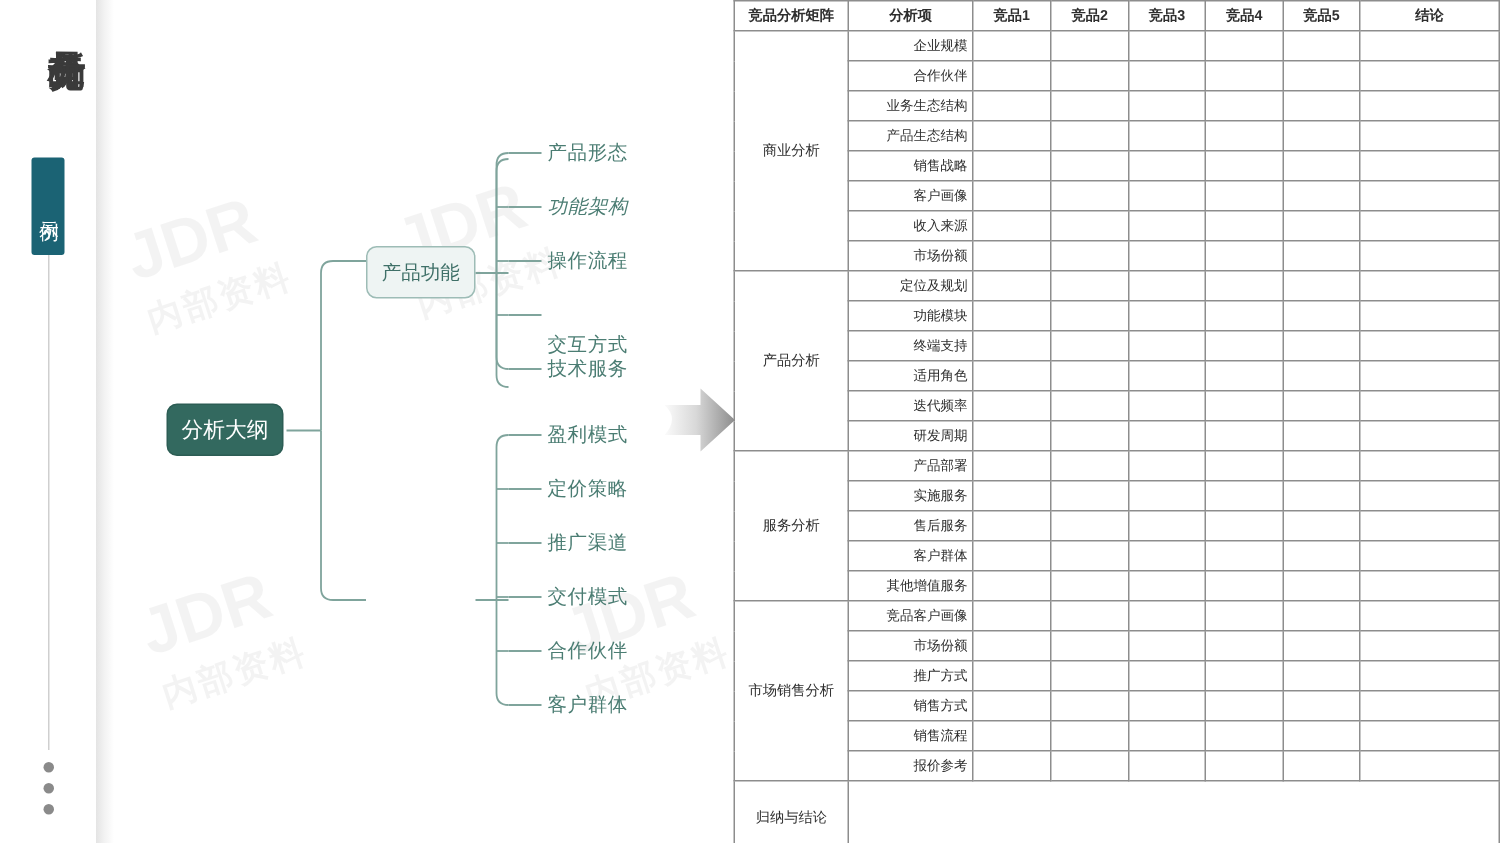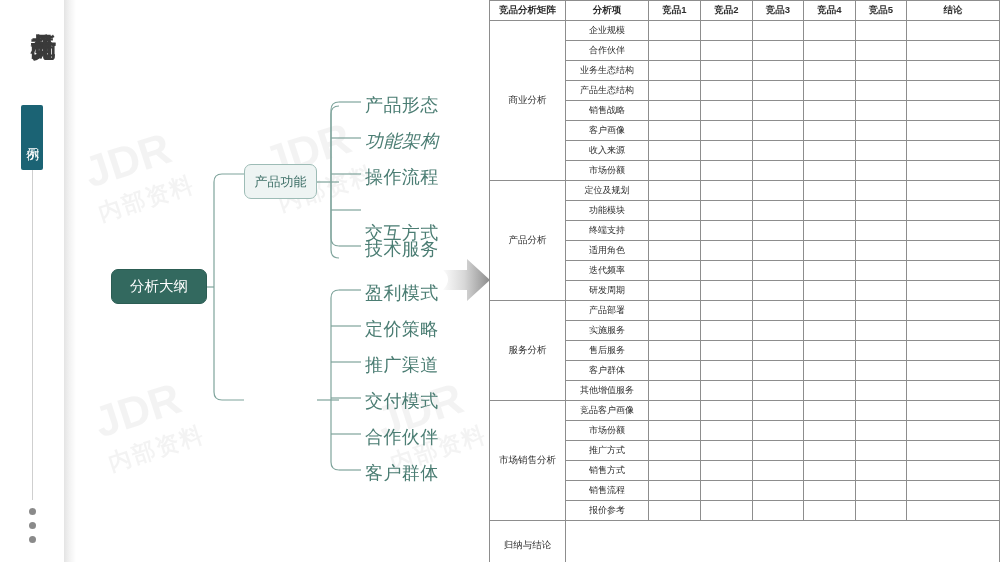--- a/index.html
+++ b/index.html
@@ -43,47 +43,47 @@
   .wm small{display:block;font-size:23px;letter-spacing:2px;margin-top:2px;}
 
   
   .map{position:absolute;left:76px;top:0;width:410px;height:562px;z-index:3;}
   .node{
     position:absolute;box-sizing:border-box;
     display:flex;align-items:center;justify-content:center;
     font-size:14px;white-space:nowrap;border-radius:7px;
   }
   .node-root{
-    width:96px;height:35px;background:#33695f;color:#ffffff;
+    width:78px;height:35px;background:#33695f;color:#ffffff;
     border:1px solid #2c5d54;font-weight:normal;font-size:14.5px;
   }
   .node-branch{
     width:73px;height:35px;background:#eef4f3;color:#3f7068;
     border:1px solid #9dbcb6;font-size:13px;
   }
   .leaf{
-    position:absolute;font-size:18px;color:#4b7d73;white-space:nowrap;
+    position:absolute;font-size:13px;color:#4b7d73;white-space:nowrap;
     letter-spacing:.4px;
   }
   .map svg{position:absolute;left:0;top:0;width:410px;height:562px;overflow:visible;}
 
   
   .arrow{position:absolute;left:443px;top:257px;width:48px;height:46px;z-index:3;}
 
   
   .tbl-wrap{position:absolute;left:489px;top:0px;width:511px;z-index:3;}
   table.matrix{border-collapse:collapse;width:511px;table-layout:fixed;
     font-size:9px;color:#2e2e2e;}
   table.matrix td,table.matrix th{
     border:1px solid #8d8d8d;height:20px;padding:0 3px;
     font-weight:normal;box-sizing:border-box;
   }
   table.matrix thead th{font-weight:bold;text-align:center;font-size:9.5px;height:20px;}
   td.grp{text-align:center;font-weight:bold;font-size:9.5px;}
-  td.item{text-align:center;padding-left:4px;}
+  td.item{text-align:right;padding-left:4px;}
   td.blank{background:#ffffff;}
   tr.concl td.grp{height:50px;}
   tr.concl td.big{height:50px;}
 </style>
 </head>
 <body>
 
 <div id="stage">
 
   <div class="wm" style="left:78px;top:150px;">

